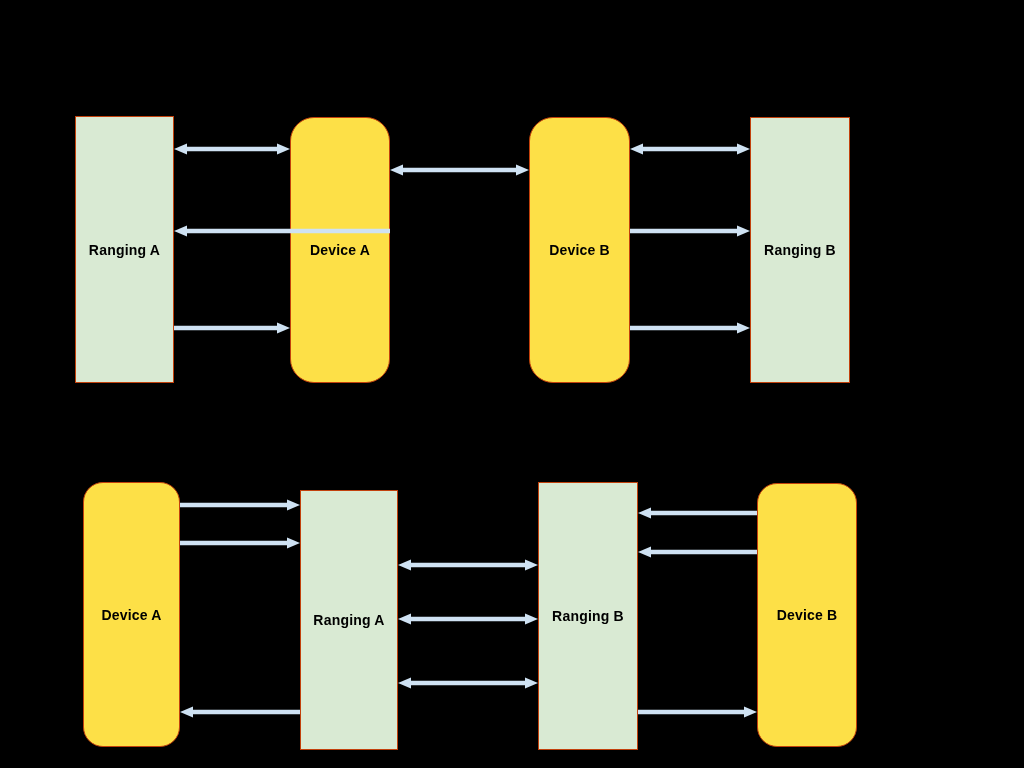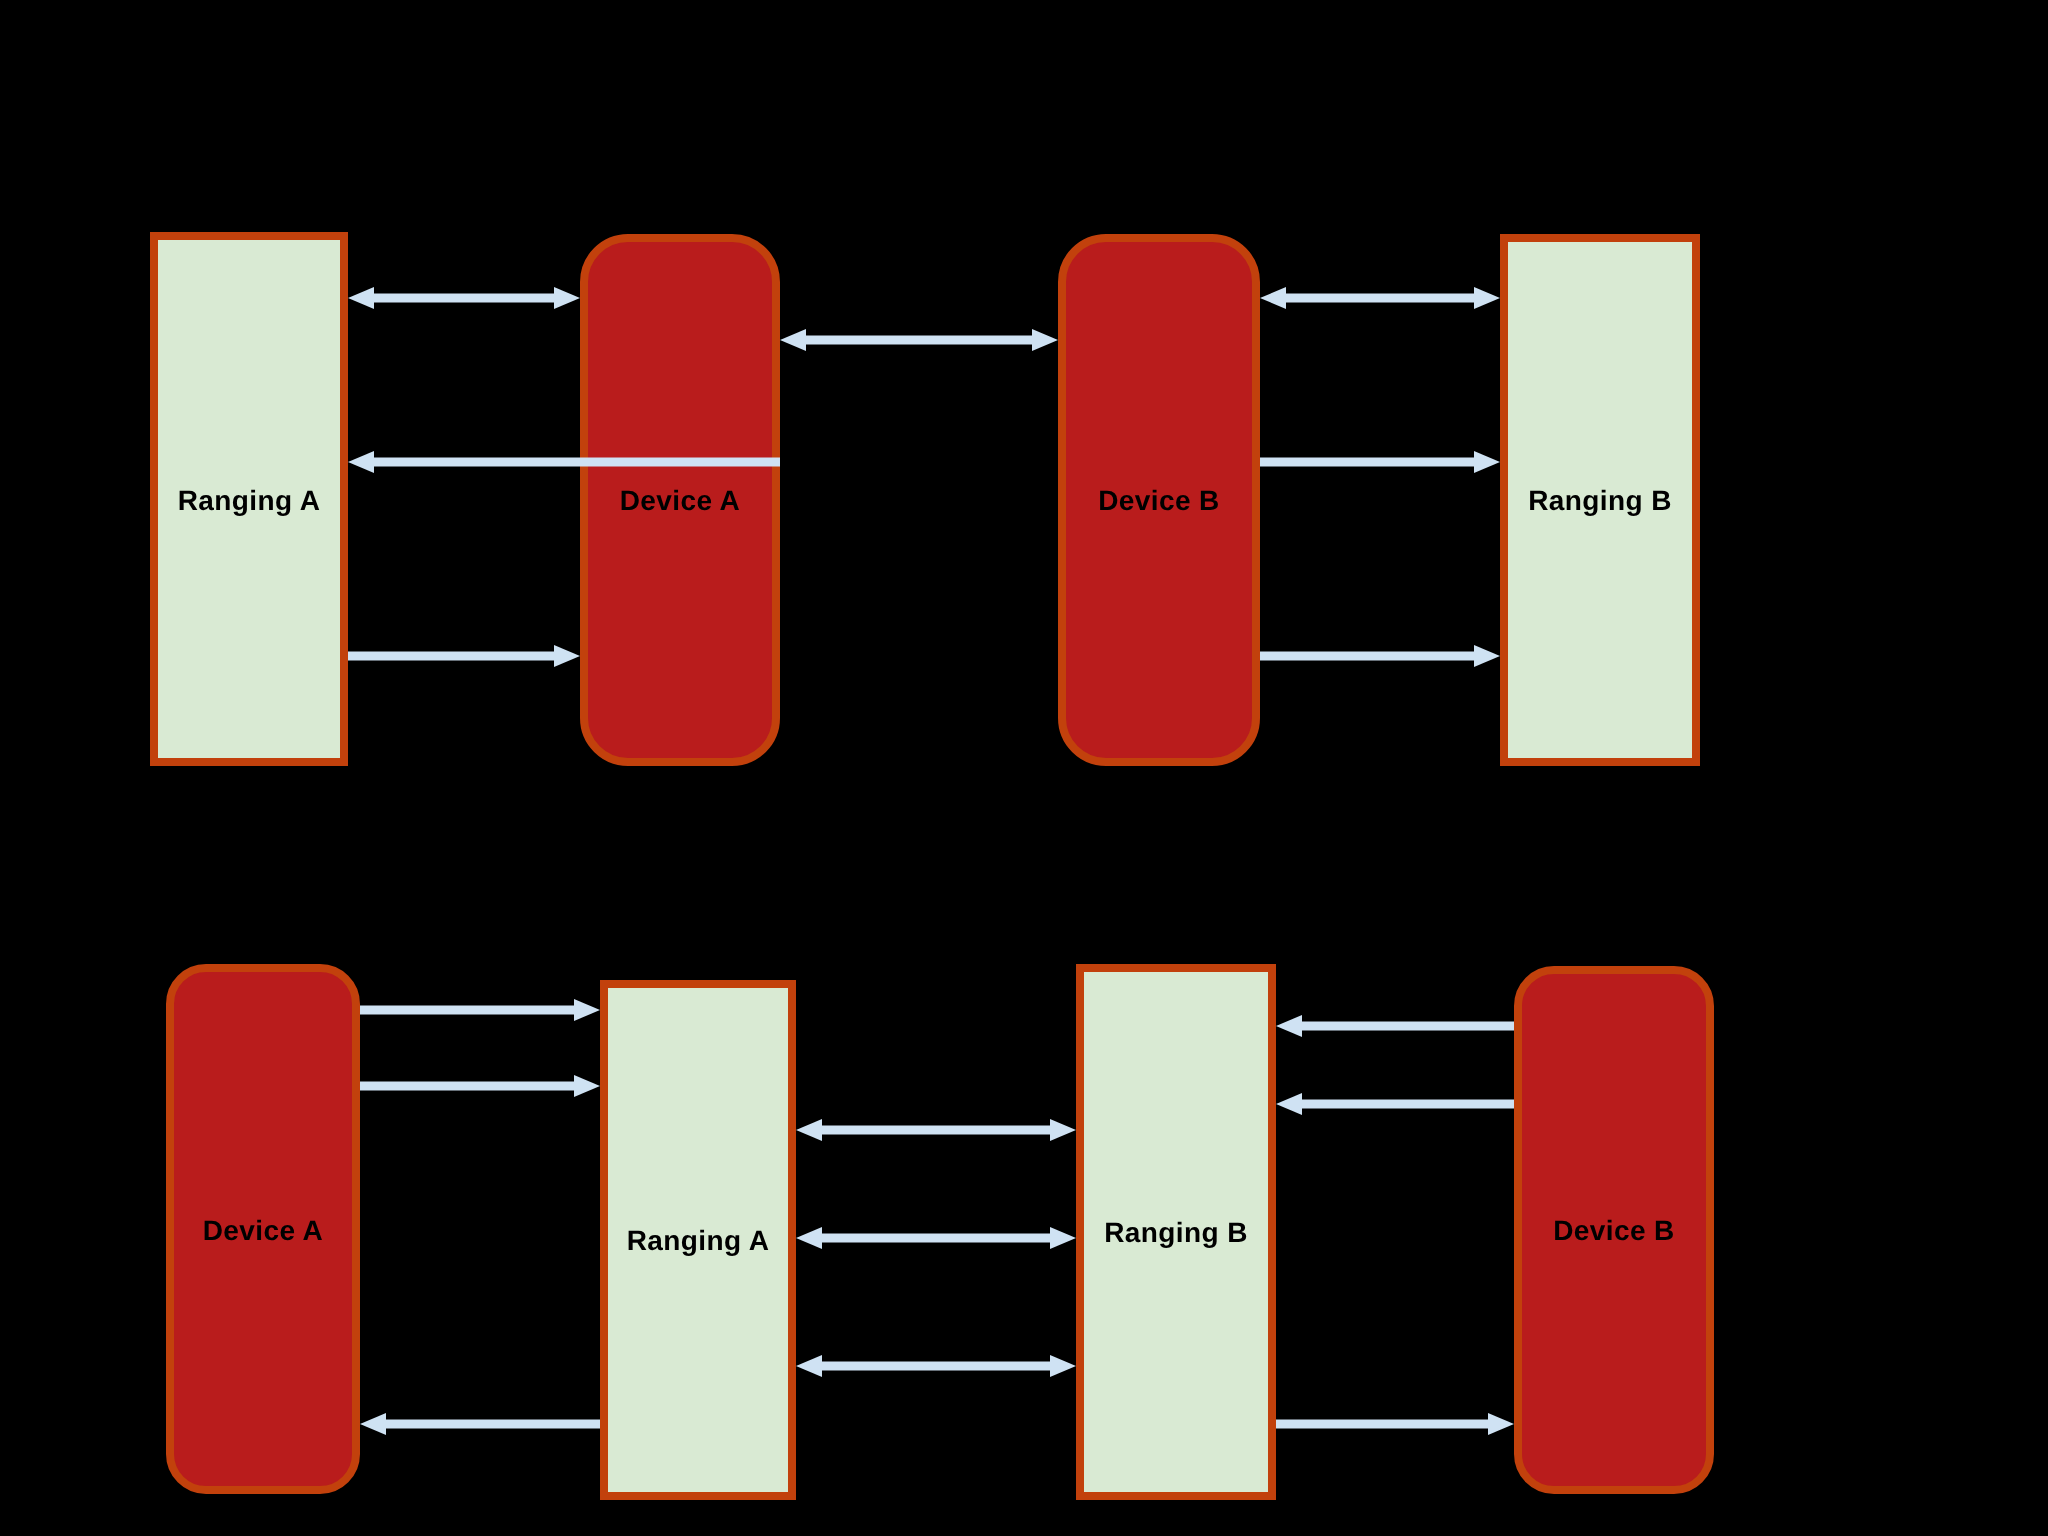--- a/index.html
+++ b/index.html
@@ -2,24 +2,24 @@
 <html><head>
 <meta charset="utf-8">
 <style>
   html,body{margin:0;padding:0;background:#000;}
   .stage{
     position:relative;width:1024px;height:768px;background:#000000;
     font-family:"Liberation Sans",sans-serif;overflow:hidden;
   }
   .box{
     position:absolute;display:flex;align-items:center;justify-content:center;
-    box-sizing:border-box;border:4px solid #c2410c;
+    box-sizing:border-box;border:1px solid #c2410c;
   }
   .box .lbl{font-weight:bold;font-size:14px;color:#000;letter-spacing:.2px;white-space:nowrap;}
-  .device{background:#b91c1c;border-radius:24px;}
+  .device{background:#fde047;border-radius:24px;}
   .ranging{background:#d9ead3;border-radius:0;}
 
   
   #t-ranging-a{left:75px;top:116px;width:99px;height:267px;}
   #t-device-a {left:290px;top:117px;width:100px;height:266px;}
   #t-device-b {left:529px;top:117px;width:101px;height:266px;}
   #t-ranging-b{left:750px;top:117px;width:100px;height:266px;}
 
   
   #b-device-a {left:83px; top:482px;width:97px; height:265px;border-radius:20px;}

